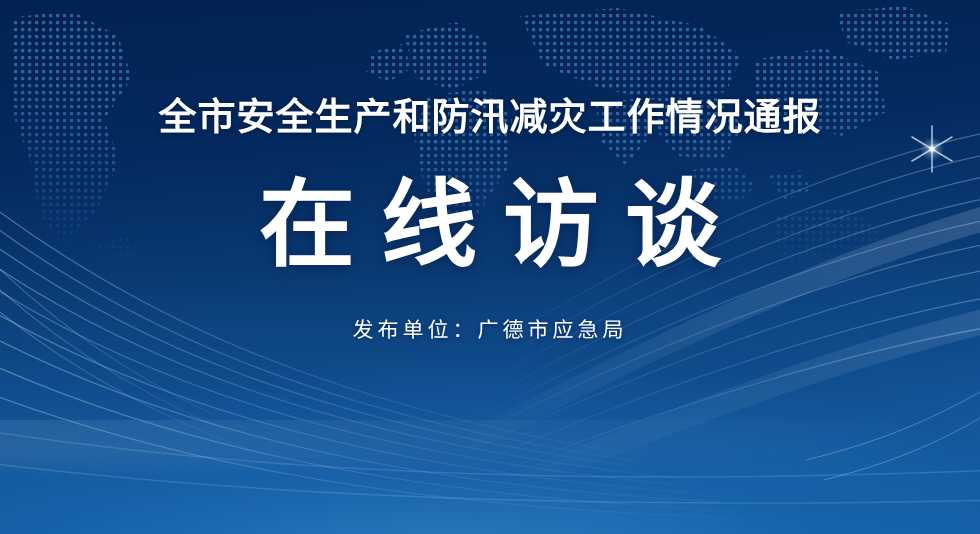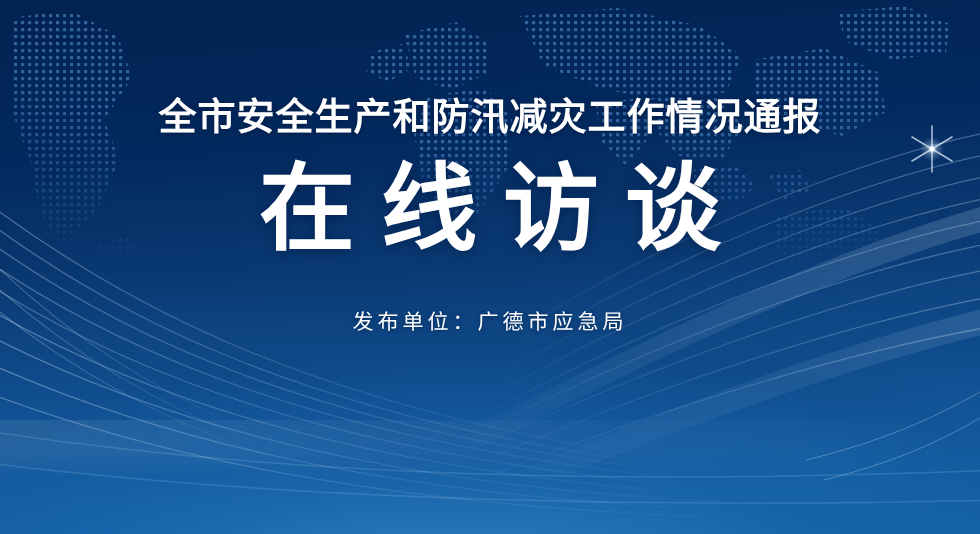--- a/index.html
+++ b/index.html
@@ -69,30 +69,30 @@
     margin-top:86px;
     font-size:38px;
     font-weight:bold;
     letter-spacing:1px;
     color:#ffffff;
     white-space:nowrap;
     text-shadow:0 1px 5px rgba(0,18,50,.55);
     font-family:Liberation Mono, monospace;
   }
   .title-main{
-    margin-top:24px;
+    margin-top:32px;
     font-size:96px;
     font-weight:bold;
     letter-spacing:26px;
     text-indent:26px;
     color:#ffffff;
     white-space:nowrap;
     line-height:1.08;
     text-shadow:0 2px 12px rgba(0,20,55,.45);
-    font-family:Liberation Mono, monospace;
+    font-family:Liberation Sans, sans-serif;
   }
   .publisher{
     margin-top:36px;
     font-size:21px;
     letter-spacing:4px;
     color:#ffffff;
     white-space:nowrap;
     font-family:"DejaVu Serif","Liberation Serif",serif;
     text-shadow:0 1px 4px rgba(0,18,50,.5);
   }

